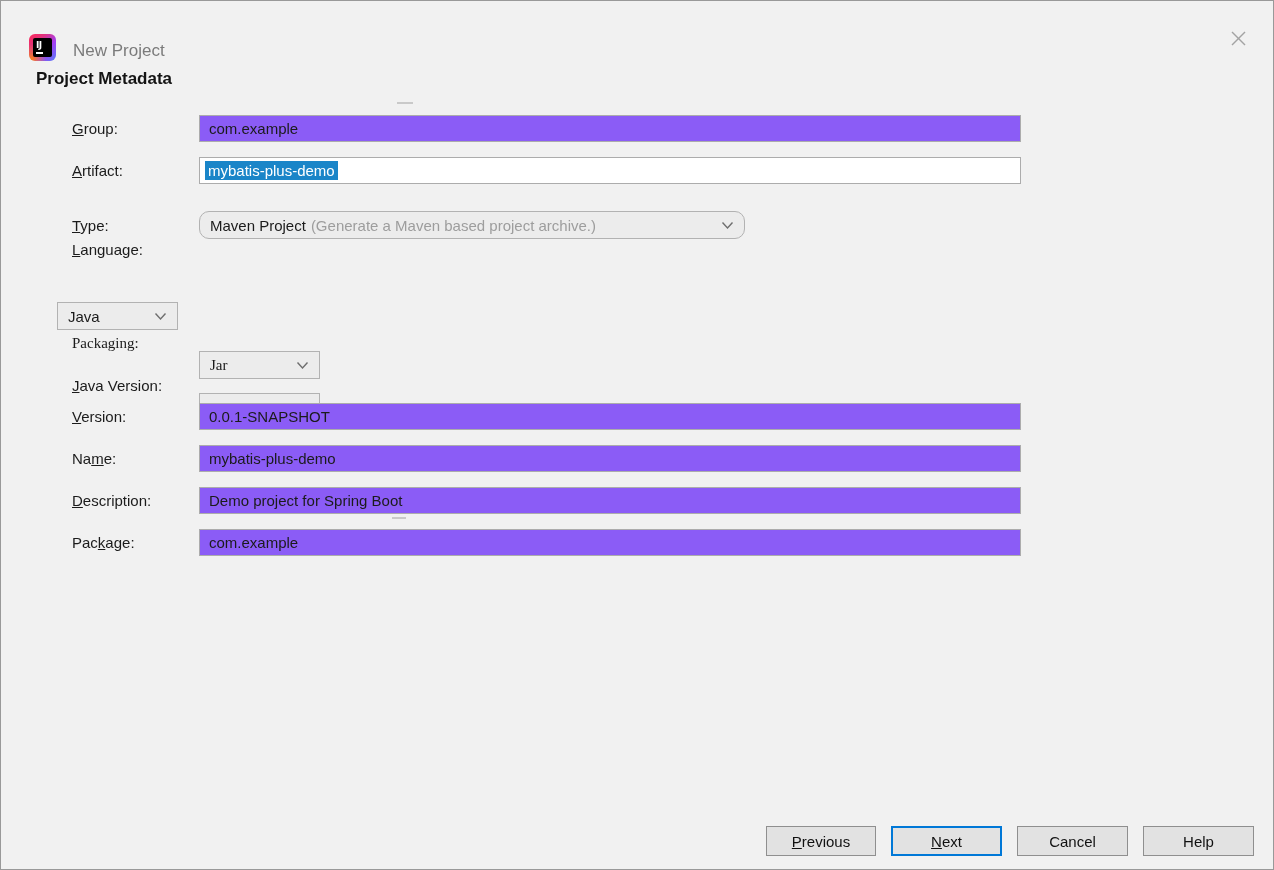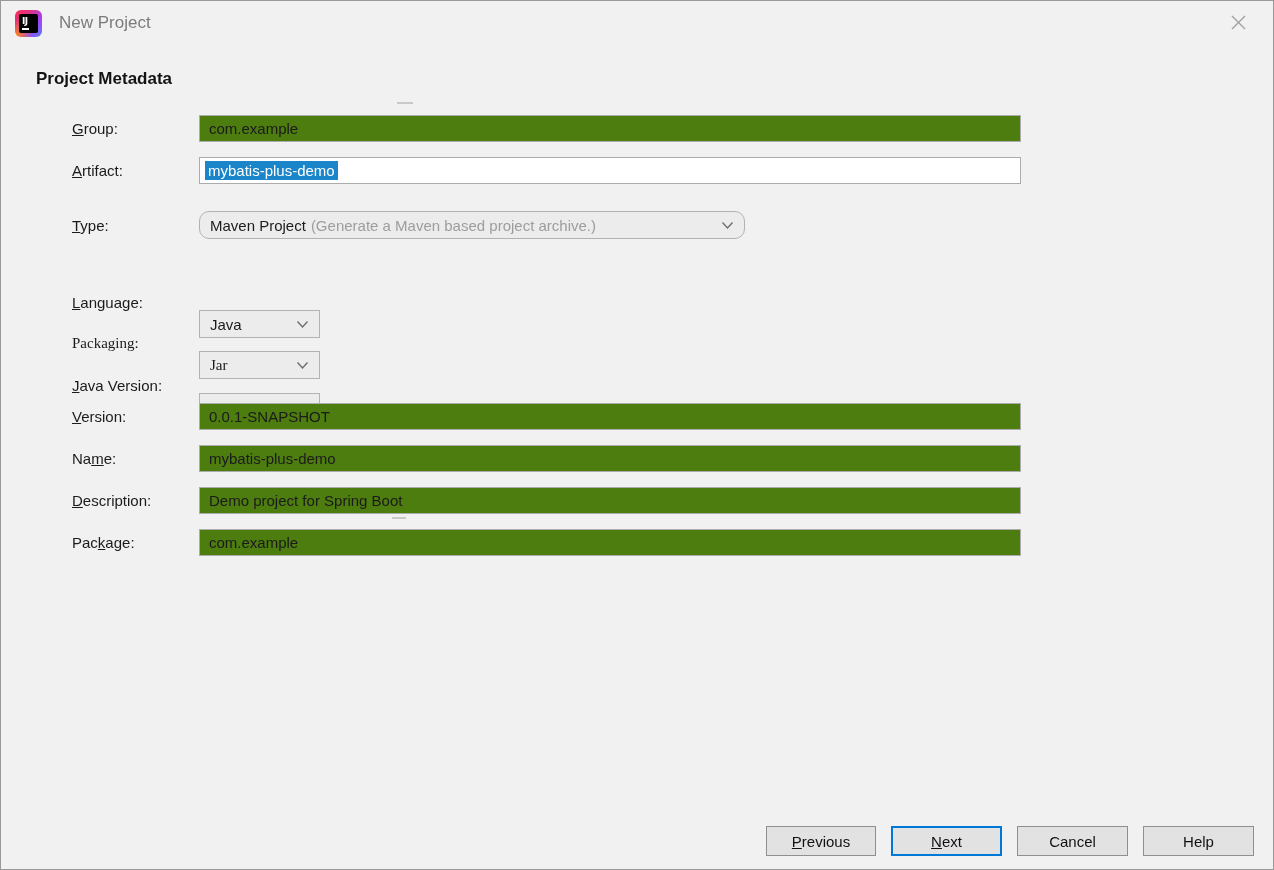--- a/index.html
+++ b/index.html
@@ -11,23 +11,23 @@
   .window {
     position:relative;
     width:1274px; height:870px;
     background:#f1f1f1;
     border:1px solid #999999;
     overflow:hidden;
   }
 
   
   .titlebar {
-    position:absolute; top:0; left:0; right:0; height:44px;
-    display:flex; align-items:center;
-    padding-left:14px;
+    position:absolute; top:16px; left:0; right:0; height:44px;
+    display:flex; align-items:flex-end;
+    padding-left:28px;
   }
   .ij-icon {
     position:relative; width:27px; height:27px; border-radius:6px; flex:none;
     background:
       radial-gradient(circle at 10% 92%, #fc801d 0%, rgba(252,128,29,0) 42%),
       linear-gradient(135deg, #fe2857 0%, #e0337e 30%, #a43ff3 62%, #587cf8 100%);
   }
   .ij-black {
     position:absolute; inset:4px; background:#000; border-radius:2px;
   }
@@ -62,21 +62,21 @@
     display:flex; align-items:center;
   }
   .field-label {
     width:127px; flex:none;
     font-size:15px; color:#1b1b1b;margin-left:36px;
   }
   .field-label u { text-decoration:underline; }
 
   .text-input {
     width:822px; height:27px;
-    background:#4d7c0f;
+    background:#8b5cf6;
     border:1px solid #acacac;
     font-family:"Liberation Sans", sans-serif;
     font-size:15px; color:#1b1b1b;
     padding:0 9px;
     outline:none;
   }
   .text-input-div {
     width:822px; height:27px;
     background:#fff;
     border:1px solid #acacac;
@@ -166,21 +166,21 @@
       <span>Maven Project</span>
       <span class="hint">(Generate a Maven based project archive.)</span>
       <span class="chev">
         <svg width="13" height="9" viewBox="0 0 13 9">
           <polyline points="1.5,1.5 6.5,7 11.5,1.5" fill="none" stroke="#6e6e6e" stroke-width="1.4"></polyline>
         </svg>
       </span>
     </div>
   </div>
 
-  <div class="row" style="top:265px;">
+  <div class="row" style="top:240px;flex-direction:column;">
     <label class="field-label"><u>L</u>anguage:</label>
     <div class="combo combo-small">
       <span>Java</span>
       <span class="chev">
         <svg width="13" height="9" viewBox="0 0 13 9">
           <polyline points="1.5,1.5 6.5,7 11.5,1.5" fill="none" stroke="#6e6e6e" stroke-width="1.4"></polyline>
         </svg>
       </span>
     </div>
   </div>

